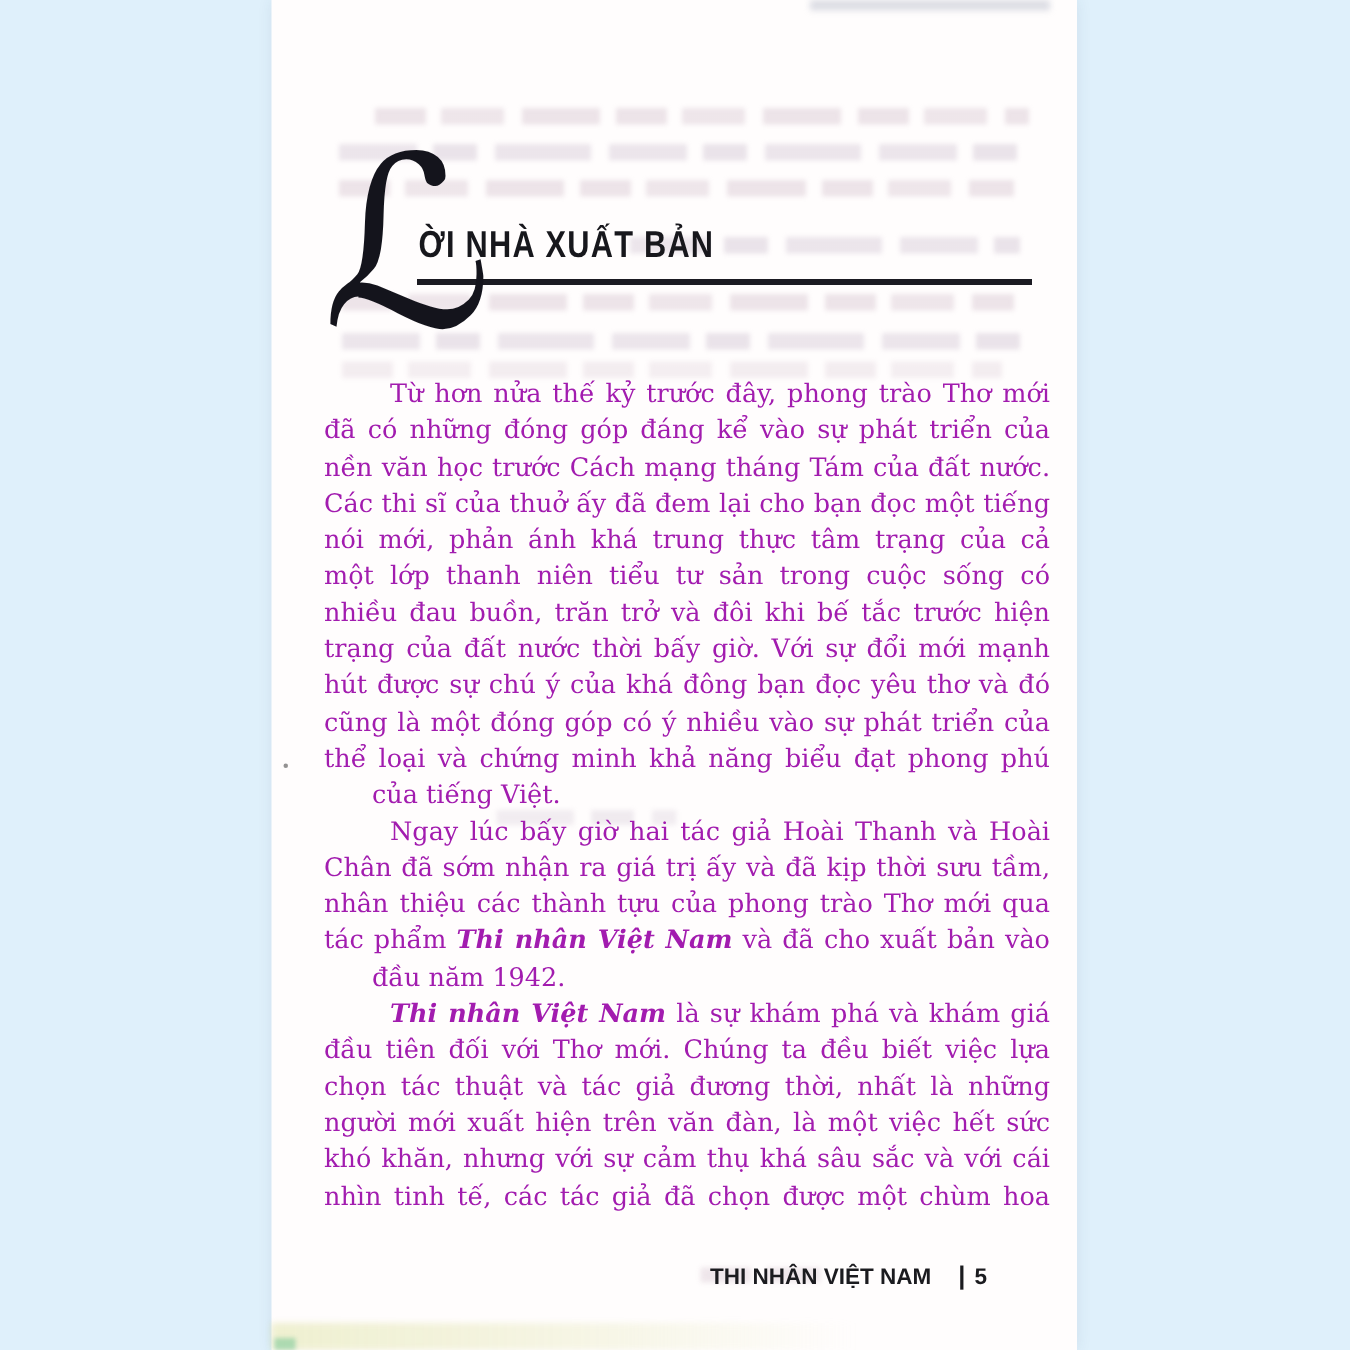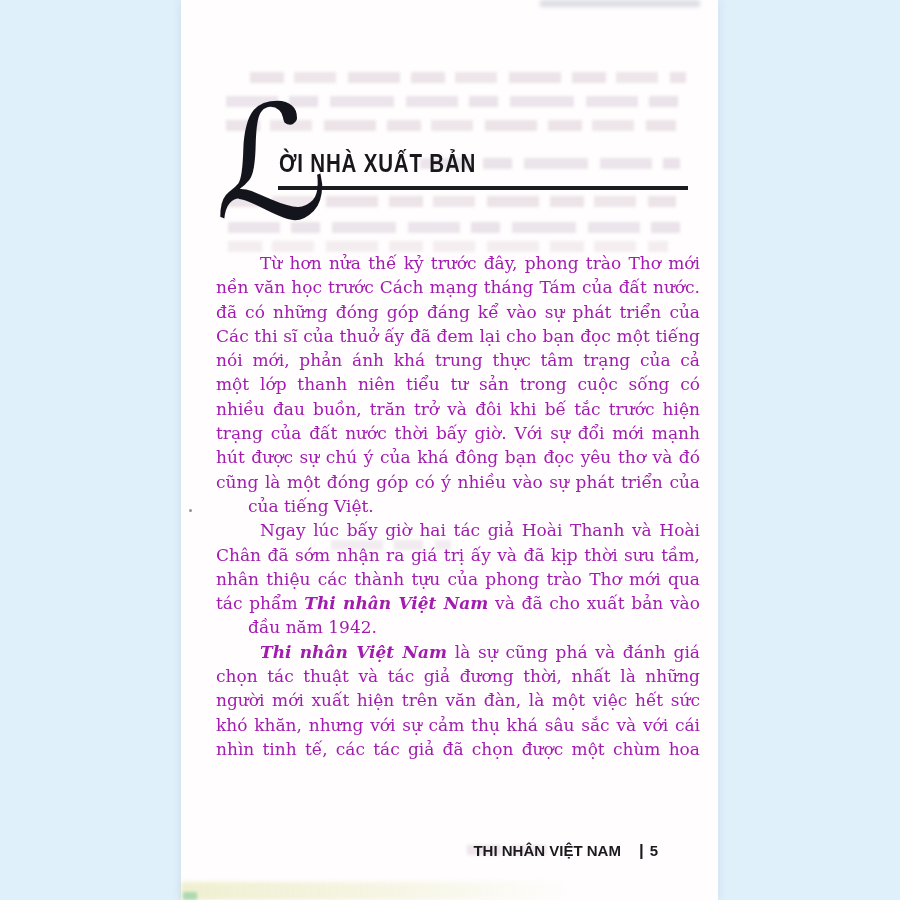--- a/index.html
+++ b/index.html
@@ -112,40 +112,42 @@
     <div class="smudge-corner"></div>
     <div class="speck"></div>
 
     <div class="dropcap">ℒ</div>
     <div class="chapter-title">ỜI NHÀ XUẤT BẢN</div>
     <div class="heading-rule"></div>
 
     <div class="body-text">
         <div>
           <div class="line indent"><span>Từ hơn nửa thế kỷ trước đây, phong trào Thơ mới</span></div>
+          <div class="line"><span>đã có những đóng góp đáng kể vào sự phát triển của</span></div>
           <div class="line"><span>nền văn học trước Cách mạng tháng Tám của đất nước.</span></div>
-          <div class="line"><span>đã có những đóng góp đáng kể vào sự phát triển của</span></div>
           <div class="line"><span>Các thi sĩ của thuở ấy đã đem lại cho bạn đọc một tiếng</span></div>
           <div class="line"><span>nói mới, phản ánh khá trung thực tâm trạng của cả</span></div>
           <div class="line"><span>một lớp thanh niên tiểu tư sản trong cuộc sống có</span></div>
           <div class="line"><span>nhiều đau buồn, trăn trở và đôi khi bế tắc trước hiện</span></div>
           <div class="line"><span>trạng của đất nước thời bấy giờ. Với sự đổi mới mạnh</span></div>
           <div class="line"><span>hút được sự chú ý của khá đông bạn đọc yêu thơ và đó</span></div>
           <div class="line"><span>cũng là một đóng góp có ý nhiều vào sự phát triển của</span></div>
+          <div class="line"><span>thể loại và chứng minh khả năng biểu đạt phong phú</span></div>
           <div class="line flush-left"><span>của tiếng Việt.</span></div>
         </div>
         <div>
           <div class="line indent"><span>Ngay lúc bấy giờ hai tác giả Hoài Thanh và Hoài</span></div>
           <div class="line"><span>Chân đã sớm nhận ra giá trị ấy và đã kịp thời sưu tầm,</span></div>
           <div class="line"><span>nhân thiệu các thành tựu của phong trào Thơ mới qua</span></div>
           <div class="line"><span>tác phẩm </span><span class="em">Thi nhân Việt Nam</span><span> và đã cho xuất bản vào</span></div>
           <div class="line flush-left"><span>đầu năm 1942.</span></div>
         </div>
         <div>
-          <div class="line indent"><span class="em">Thi nhân Việt Nam</span><span> là sự cũng phá và đánh giá</span></div>
+          <div class="line indent"><span class="em">Thi nhân Việt Nam</span><span> là sự khám phá và khám giá</span></div>
+          <div class="line"><span>đầu tiên đối với Thơ mới. Chúng ta đều biết việc lựa</span></div>
           <div class="line"><span>chọn tác thuật và tác giả đương thời, nhất là những</span></div>
           <div class="line"><span>người mới xuất hiện trên văn đàn, là một việc hết sức</span></div>
           <div class="line"><span>khó khăn, nhưng với sự cảm thụ khá sâu sắc và với cái</span></div>
           <div class="line"><span>nhìn tinh tế, các tác giả đã chọn được một chùm hoa</span></div>
         </div>
       </div>
 
     <div class="page-footer">
       <span>THI NHÂN VIỆT NAM</span>
       <span class="pagenum-group">

